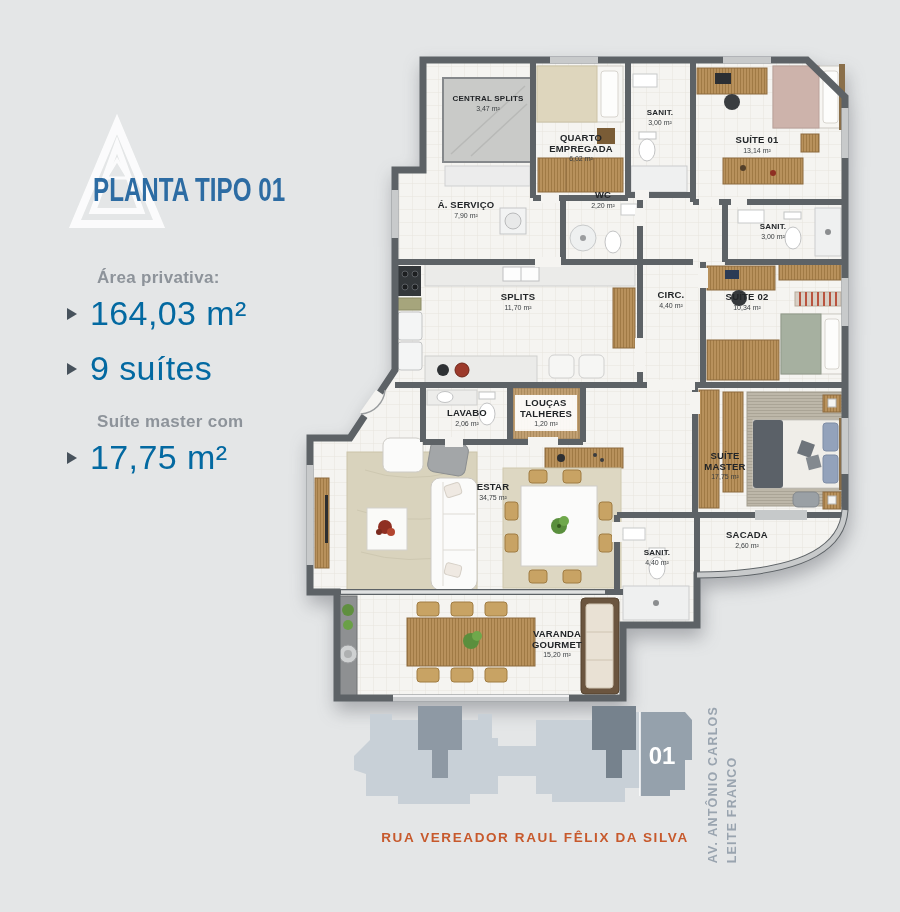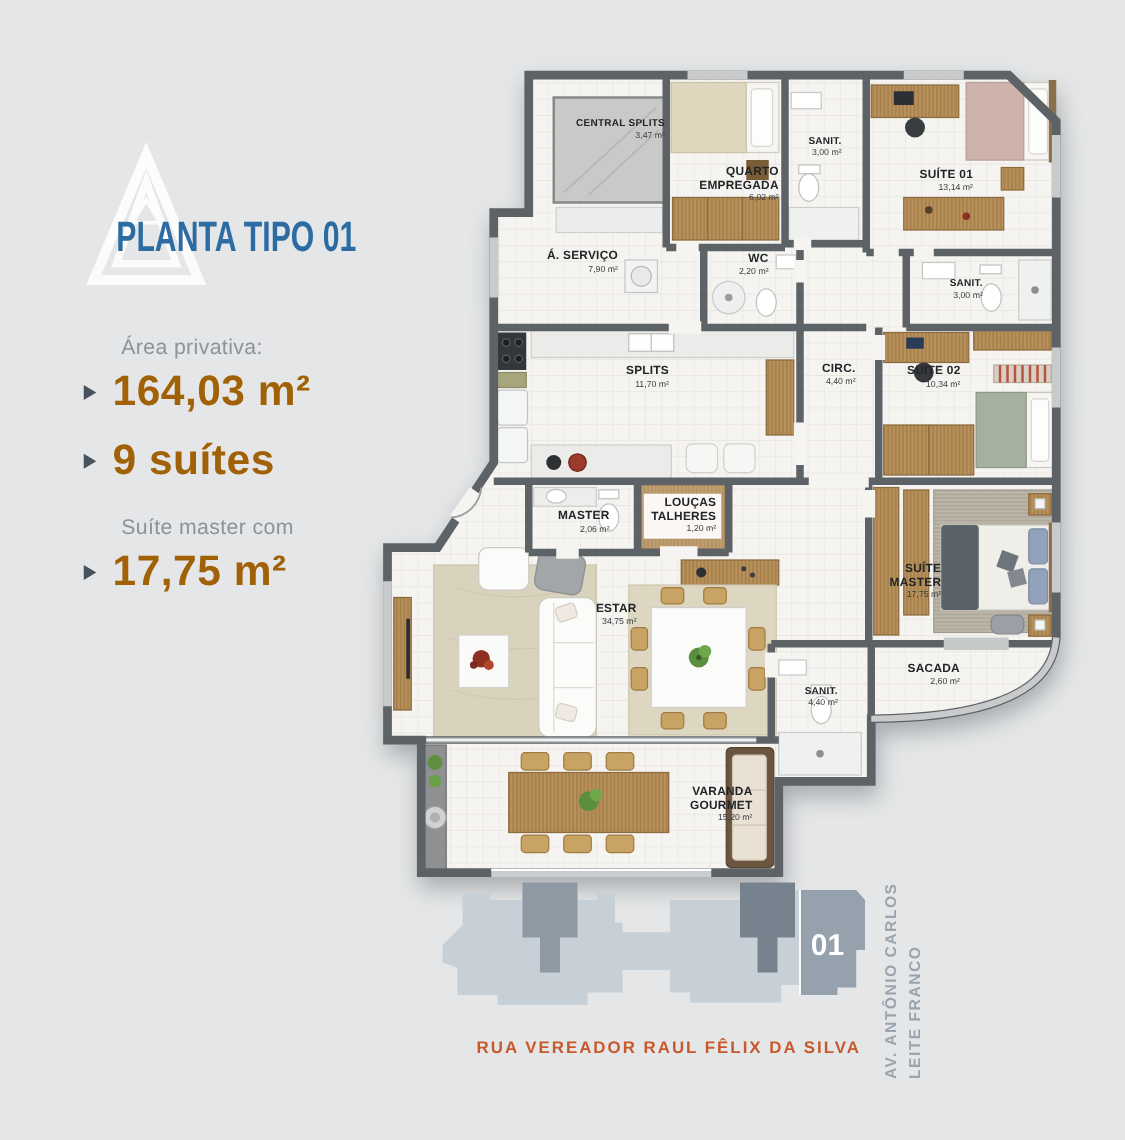--- a/index.html
+++ b/index.html
@@ -7,31 +7,31 @@
        font-family:"Liberation Sans",sans-serif}
   .abs{position:absolute}
 
   
   #logo-mark{left:58px;top:112px;width:240px;height:140px}
   #plan-title{left:93px;top:170px;color:#2d6ca3;font-weight:bold;font-size:31px;
       white-space:nowrap;transform:scale(.78,1.1);transform-origin:left top;letter-spacing:0}
 
   
   #stats{left:63px;top:268px;width:250px}
-  .stat-small{color:#8d939a;font-size:17px;font-weight:normal;margin-left:34px;letter-spacing:.3px}
+  .stat-small{color:#8d939a;font-size:17px;font-weight:bold;margin-left:34px;letter-spacing:.3px}
   .stat-row{display:flex;align-items:center;margin:6px 0 16px 4px}
   .bullet{width:0;height:0;border-left:10px solid #47525c;border-top:6px solid transparent;
       border-bottom:6px solid transparent;margin-right:13px;flex:none}
-  .stat-big{color:#a16207;font-size:34px;font-weight:bold;letter-spacing:.4px;white-space:nowrap}
+  .stat-big{color:#0369a1;font-size:34px;font-weight:normal;letter-spacing:.4px;white-space:nowrap}
 
   
   #plan-svg{left:295px;top:40px;width:580px;height:680px;
       filter:drop-shadow(2px 9px 9px rgba(55,60,66,.34))}
   #plan-labels{left:295px;top:40px;width:580px;height:680px;pointer-events:none}
-  .rlabel{position:absolute;transform:translate(-50%,-50%);text-align:right;
+  .rlabel{position:absolute;transform:translate(-50%,-50%);text-align:center;
       color:#222528;line-height:1.12}
   .rname{font-weight:bold;font-size:9.5px;letter-spacing:.2px}
   .rarea{font-size:7px;color:#3a3e41;margin-top:1px}
   .rlabel.sm .rname{font-size:8px}
   .rlabel.chips{background:rgba(255,255,255,.93);padding:2px 3px;box-shadow:0 0 0 1px rgba(255,255,255,.93)}
 
   
   #site-svg{left:340px;top:698px;width:390px;height:125px}
   #street-bottom{left:535px;top:830px;transform:translateX(-50%);color:#c2410c;
       font-size:13.5px;letter-spacing:1.6px;white-space:nowrap;font-weight:bold;opacity:.85}
@@ -345,42 +345,42 @@
     <div class="rarea">3,00 m²</div>
   </div>
   <div class="rlabel" style="left:462px;top:105px">
     <div class="rname">SUÍTE 01</div>
     <div class="rarea">13,14 m²</div>
   </div>
   <div class="rlabel" style="left:171px;top:170px">
     <div class="rname">Á. SERVIÇO</div>
     <div class="rarea">7,90 m²</div>
   </div>
-  <div class="rlabel" style="left:308px;top:172px">
+  <div class="rlabel" style="left:308px;top:160px">
     <div class="rname">WC</div>
     <div class="rarea">2,20 m²</div>
   </div>
   <div class="rlabel sm" style="left:478px;top:192px">
     <div class="rname">SANIT.</div>
     <div class="rarea">3,00 m²</div>
   </div>
   <div class="rlabel" style="left:223px;top:262px">
     <div class="rname">SPLITS</div>
     <div class="rarea">11,70 m²</div>
   </div>
   <div class="rlabel" style="left:376px;top:260px">
     <div class="rname">CIRC.</div>
     <div class="rarea">4,40 m²</div>
   </div>
   <div class="rlabel" style="left:452px;top:262px">
     <div class="rname">SUÍTE 02</div>
     <div class="rarea">10,34 m²</div>
   </div>
   <div class="rlabel" style="left:172px;top:378px">
-    <div class="rname">MASTER</div>
+    <div class="rname">LAVABO</div>
     <div class="rarea">2,06 m²</div>
   </div>
   <div class="rlabel chips" style="left:251px;top:373px;width:54px">
     <div class="rname">LOUÇAS TALHERES</div>
     <div class="rarea">1,20 m²</div>
   </div>
   <div class="rlabel" style="left:430px;top:426px;width:56px">
     <div class="rname">SUÍTE MASTER</div>
     <div class="rarea">17,75 m²</div>
   </div>

